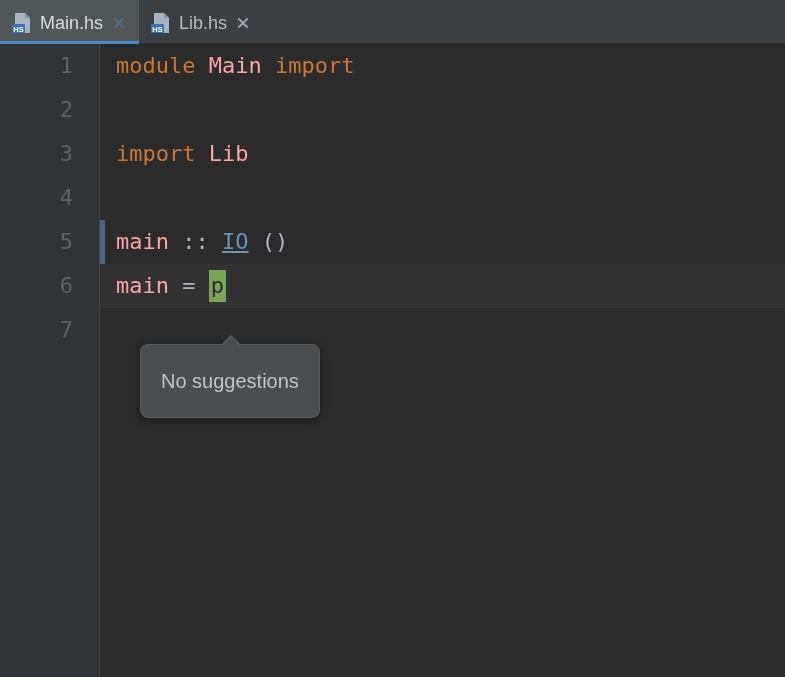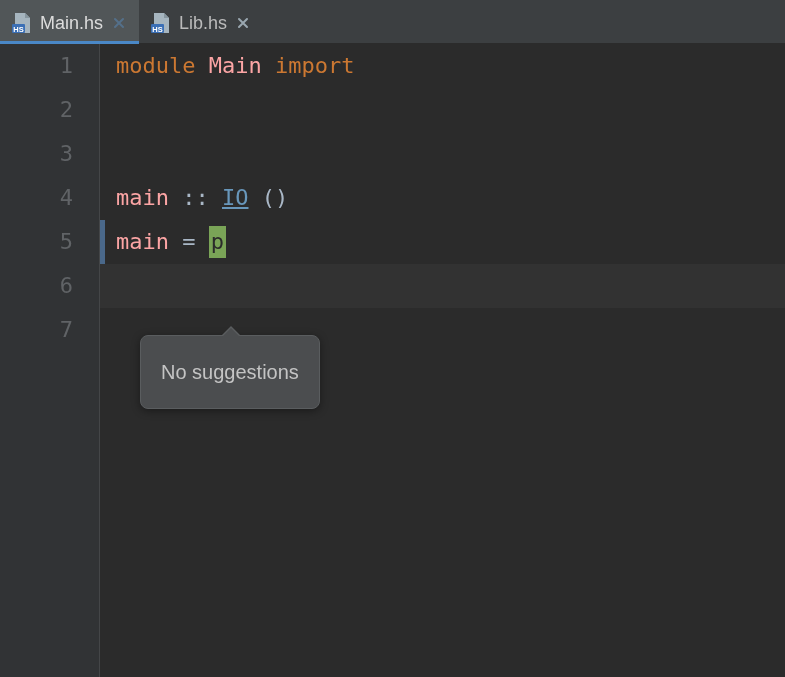--- a/index.html
+++ b/index.html
@@ -210,27 +210,28 @@
   </div>
   <div class="code">
 
     <div class="left-caret-mark" style="top:176px"></div>
     <div class="hl-line" style="top:220px"></div>
 
     <div class="codeline"><span class="tok-kw">module</span><span> </span><span class="tok-ident">Main</span><span> </span><span class="tok-kw">import</span></div>
 
     <div class="codeline"></div>
 
+    <div class="codeline"><span class="tok-kw">import</span><span> </span><span class="tok-ident">Lib</span></div>
 
     <div class="codeline"></div>
 
     <div class="codeline"><span class="tok-ident">main</span><span> </span><span class="tok-op">::</span><span> </span><span class="tok-type">IO</span><span> </span><span class="tok-paren">()</span></div>
 
     <div class="codeline"><span class="tok-ident">main</span><span> </span><span class="tok-op">=</span><span> </span><span class="cursor-cell"><span class="txt">p</span></span></div>
 
     <div class="codeline"></div>
 
-    <div class="tooltip" style="left:40px; top:291px;">
+    <div class="tooltip" style="left:40px; top:300px;">
       <span>No suggestions</span>
     </div>
 
   </div>
 </div>
 
 </body></html>

